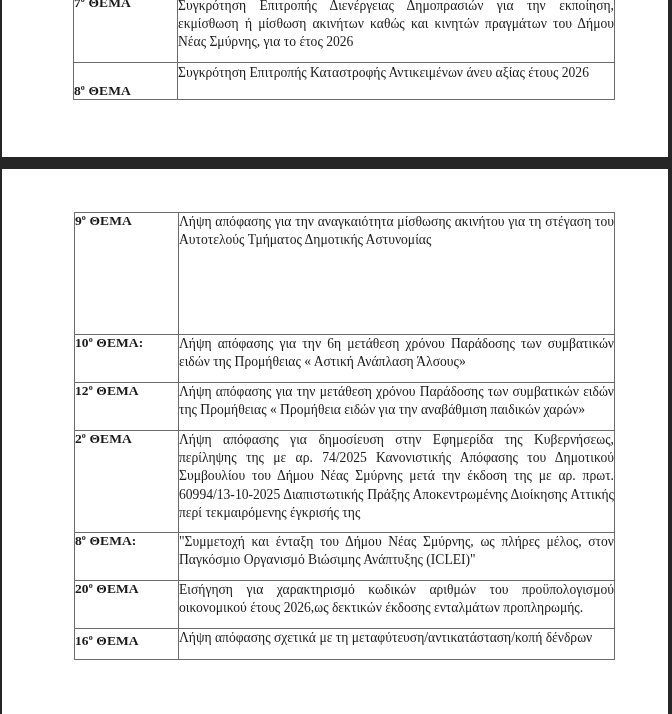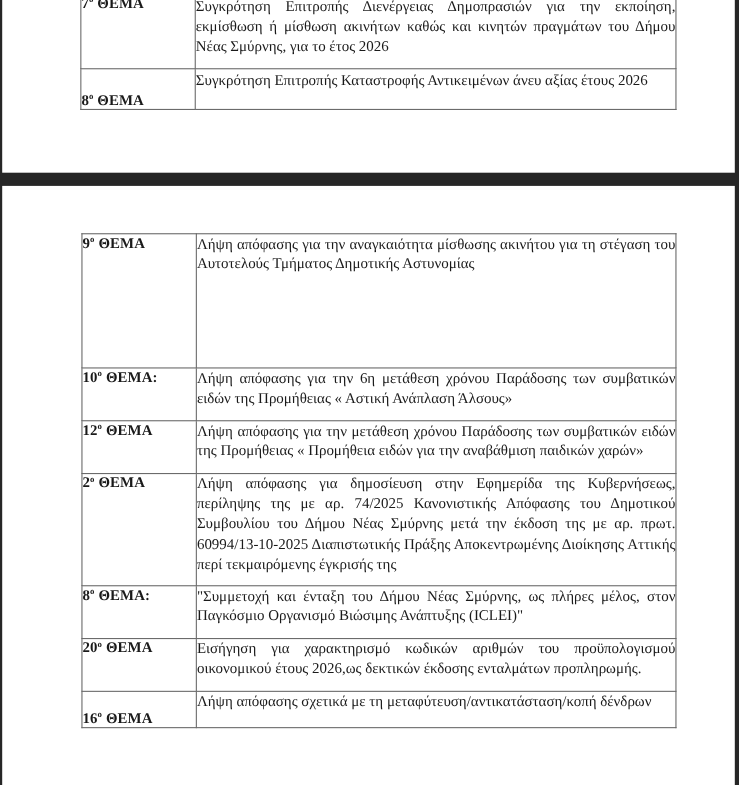--- a/index.html
+++ b/index.html
@@ -110,21 +110,21 @@
       </tr>
       <tr style="height:48px">
         <td class="label-cell"><span>8</span><sup>ο</sup> <span>ΘΕΜΑ:</span></td>
         <td class="desc-cell">"Συμμετοχή και ένταξη του Δήμου Νέας Σμύρνης, ως πλήρες μέλος, στον Παγκόσμιο Οργανισμό Βιώσιμης Ανάπτυξης (ICLEI)"</td>
       </tr>
       <tr style="height:48px">
         <td class="label-cell"><span>20</span><sup>ο</sup> <span>ΘΕΜΑ</span></td>
         <td class="desc-cell">Εισήγηση για χαρακτηρισμό κωδικών αριθμών του προϋπολογισμού οικονομικού έτους 2026,ως δεκτικών έκδοσης ενταλμάτων προπληρωμής.</td>
       </tr>
       <tr style="height:31px">
-        <td class="label-cell" style="padding-top:16px"><span>16</span><sup>ο</sup> <span>ΘΕΜΑ</span></td>
+        <td class="label-cell" style="padding-top:4px"><span>16</span><sup>ο</sup> <span>ΘΕΜΑ</span></td>
         <td class="desc-cell">Λήψη απόφασης σχετικά με τη μεταφύτευση/αντικατάσταση/κοπή δένδρων</td>
       </tr>
     </tbody>
       </table>
 
     <svg class="stamp" viewBox="0 0 90 60">
       <path d="M6 60 Q45 10 84 60" fill="none" stroke="#2f5fc4" stroke-width="2.2"></path>
       <text x="28" y="43" font-family="Liberation Sans, sans-serif" font-size="15" fill="#2f5fc4" letter-spacing="6">Η Δ</text>
     </svg>
   </div>

